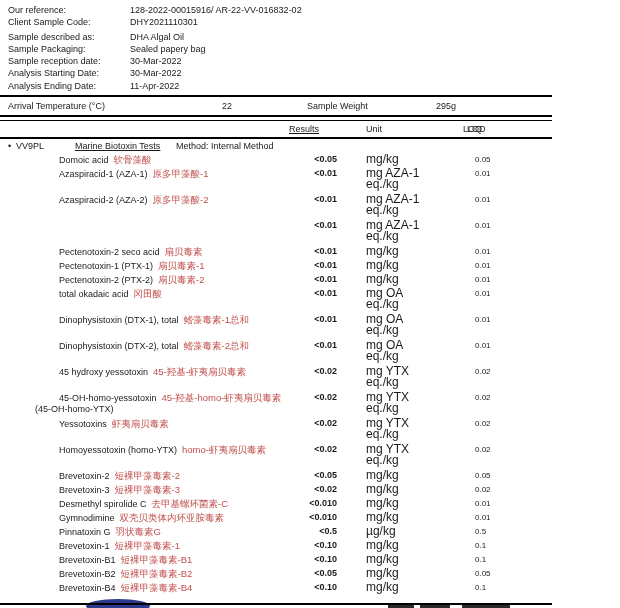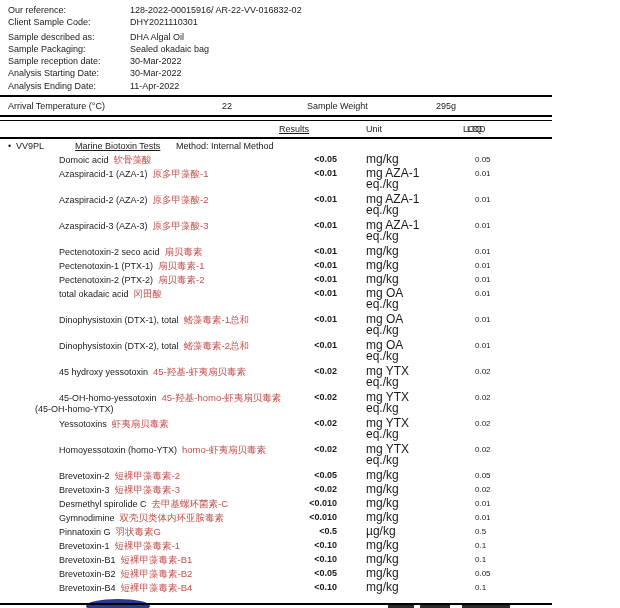--- a/index.html
+++ b/index.html
@@ -21,21 +21,21 @@
   .l3{top:136.5px;height:2px;}
   .lbottom{top:602.5px;height:2.6px;z-index:3;}
   
   .arrival{position:absolute;top:101px;left:0;right:0;height:12px;}
   .arr-lbl{position:absolute;left:8px;}
   .arr-val{position:absolute;left:222px;}
   .arr-wlbl{position:absolute;left:307px;}
   .arr-wval{position:absolute;left:436px;}
   
   .colhdr{position:absolute;top:124px;left:0;right:0;height:12px;}
-  .ch-res{position:absolute;left:279px;text-decoration:underline;}
+  .ch-res{position:absolute;left:289px;text-decoration:underline;}
   .ch-unit{position:absolute;left:366px;}
   .ch-loq{position:absolute;left:424px;padding-left:39px;}
   .ch-lod{position:absolute;left:467px;}
   
   .tests{position:absolute;top:141px;left:0;right:0;}
   .section-row{position:relative;height:13px;white-space:nowrap;}
   .sec-bullet{position:absolute;left:8px;}
   .sec-code{position:absolute;left:16px;}
   .sec-name{position:absolute;left:75px;text-decoration:underline;}
   .sec-method{position:absolute;left:176px;}
@@ -74,21 +74,21 @@
     <span class="info-val">DHY2021110301</span>
   </div>
 
   <div class="info-row gap">
     <span class="info-lbl">Sample described as:</span>
     <span class="info-val">DHA Algal Oil</span>
   </div>
 
   <div class="info-row">
     <span class="info-lbl">Sample Packaging:</span>
-    <span class="info-val">Sealed okadaic bag</span>
+    <span class="info-val">Sealed papery bag</span>
   </div>
 
   <div class="info-row">
     <span class="info-lbl">Sample reception date:</span>
     <span class="info-val">30-Mar-2022</span>
   </div>
 
   <div class="info-row">
     <span class="info-lbl">Analysis Starting Date:</span>
     <span class="info-val">30-Mar-2022</span>
@@ -163,23 +163,20 @@
     <span class="tres">&lt;0.01</span>
     <span class="tunit">
       <span>mg AZA-1</span>
       <span>eq./kg</span>
     </span>
     <span class="tloq"></span>
     <span class="tlod">0.01</span>
   </div>
 
   <div class="trow double">
-    <span class="tname">
-      <span class="en">Azaspiracid-3 (AZA-3)</span><span class="cn">原多甲藻酸-3</span>
-    </span>
     <span class="tname2"></span>
     <span class="tres">&lt;0.01</span>
     <span class="tunit">
       <span>mg AZA-1</span>
       <span>eq./kg</span>
     </span>
     <span class="tloq"></span>
     <span class="tlod">0.01</span>
   </div>
 

